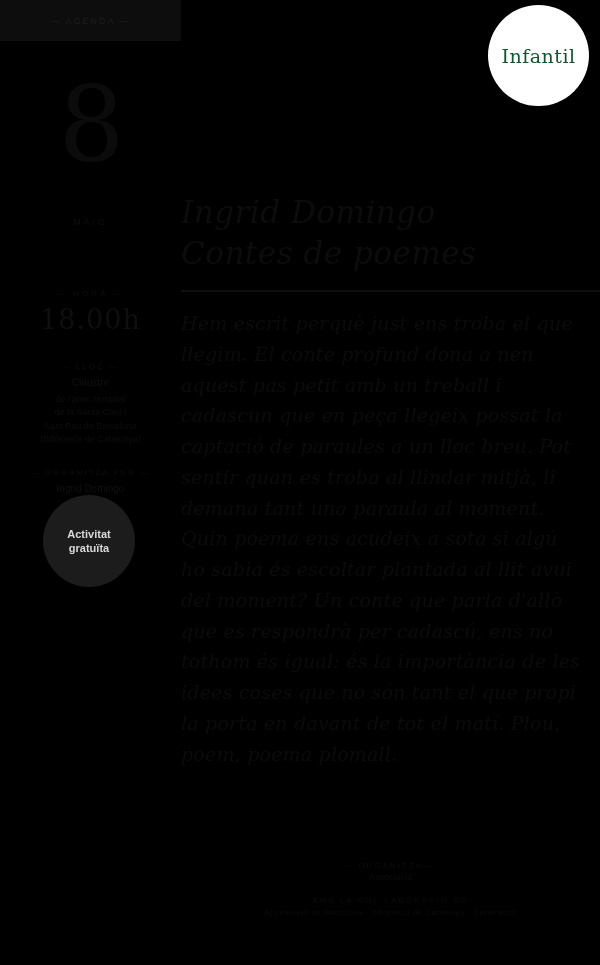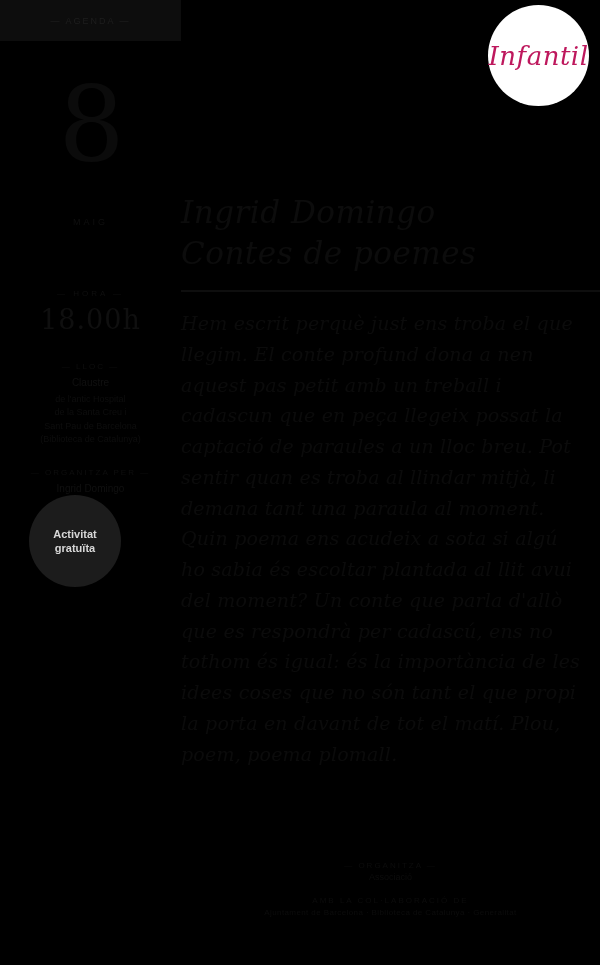--- a/index.html
+++ b/index.html
@@ -101,21 +101,21 @@
     margin-top: 20px;
     font-size: 9px;
     line-height: 1.5;
     color: #0e0e0e;
   }
 
   
   .badge-free {
     position: absolute;
     top: 495px;
-    left: 29px;
+    left: 43px;
     width: 92px;
     height: 92px;
     border-radius: 50%;
     background: #1c1c1c;
     color: #d8d8d8;
     display: flex;
     flex-direction: column;
     align-items: center;
     justify-content: center;
     font-size: 11px;
@@ -132,23 +132,22 @@
     width: 101px;
     height: 101px;
     border-radius: 50%;
     background: #ffffff;
     display: flex;
     align-items: center;
     justify-content: center;
   }
   .badge-infantil .txt {
     font-family: "DejaVu Serif", serif;
-    font-style: italic;
-    font-size: 26px;
-    color: #be185d;
+    font-size: 19px;
+    color: #14532d;
     letter-spacing: 0.5px;
   }
 
   
   .content {
     position: absolute;
     top: 0;
     left: 181px;
     width: 419px;
     height: 965px;

